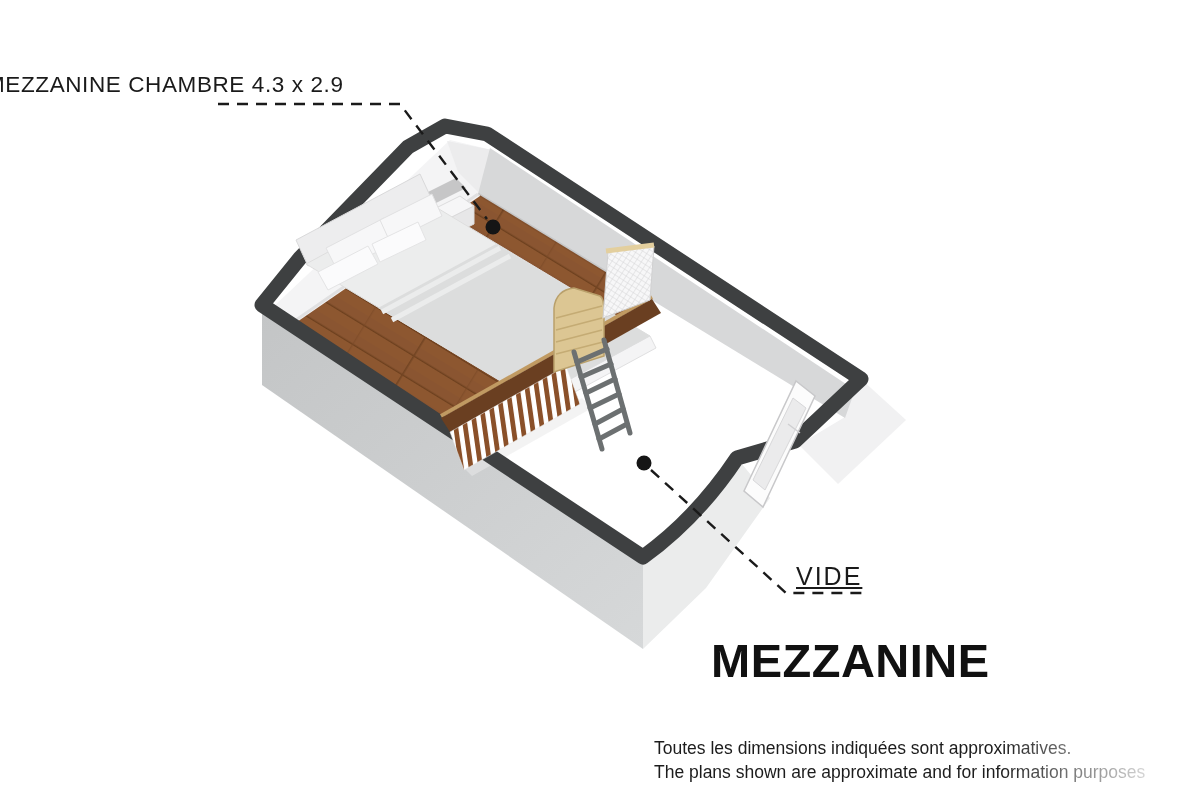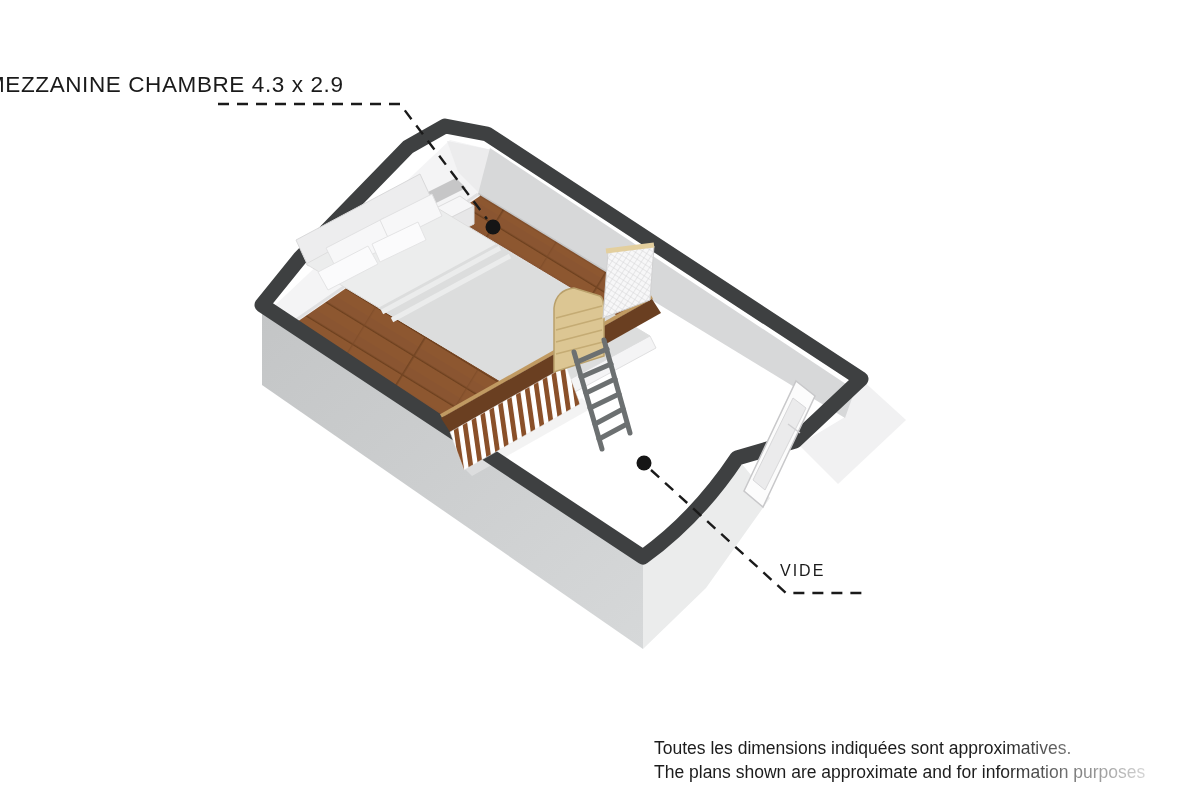--- a/index.html
+++ b/index.html
@@ -24,23 +24,24 @@
     color: #1a1a1a;
     white-space: nowrap;
     user-select: none;
   }
   .room-label {
     left: -14px; top: 72px;
     font-size: 22.5px;
     letter-spacing: 0.6px;
   }
   .vide-label {
-    left: 780px; top: 562px;
-    font-size: 16px;
+    left: 796px; top: 562px;
+    font-size: 25px;
     letter-spacing: 2px;
+    text-decoration: underline;
   }
   .plan-title {
     left: 711px; top: 633px;
     font-size: 47px;
     font-weight: bold;
     letter-spacing: 0.5px;
     color: #111111;
   }
   .disclaimer {
     position: absolute;
@@ -163,20 +164,21 @@
     <g stroke="#1a1a1a" stroke-width="2.4" fill="none" stroke-dasharray="11 8">
       <path d="M218,104 L400,104 L487,219"></path>
       <path d="M651,470 L786,593 L868,593"></path>
     </g>
     <circle cx="493" cy="227" r="7.5" fill="#151515"></circle>
     <circle cx="644" cy="463" r="7.5" fill="#151515"></circle>
   </svg>
 
   <div class="lbl room-label">MEZZANINE CHAMBRE 4.3 x 2.9</div>
   <div class="lbl vide-label">VIDE</div>
+  <div class="lbl plan-title">MEZZANINE</div>
 
   <div class="disclaimer">
     <div>Toutes les dimensions indiquées sont approximatives.</div>
     <div>The plans shown are approximate and for information purposes</div>
   </div>
   <div class="fade-overlay"></div>
 
 </div>
 
 </body></html>

